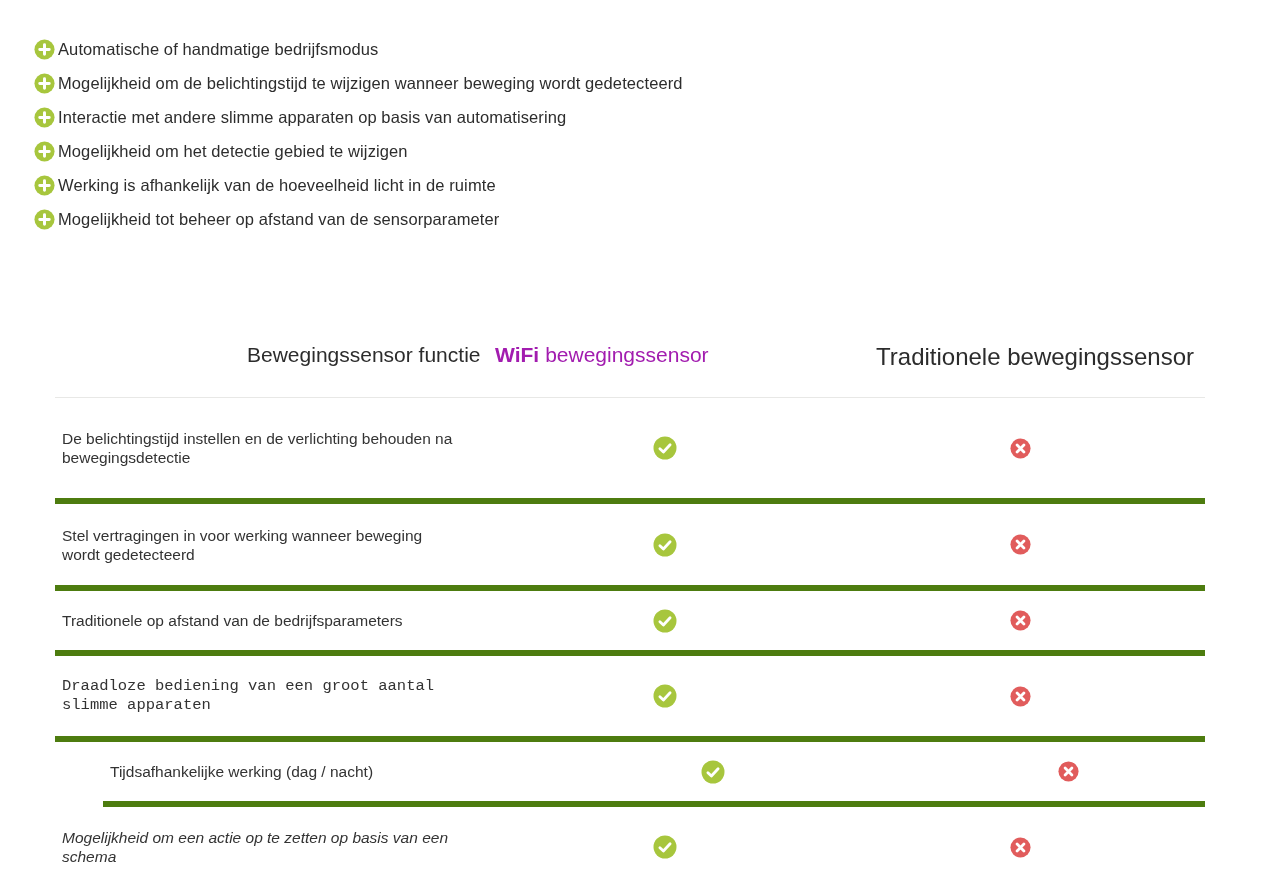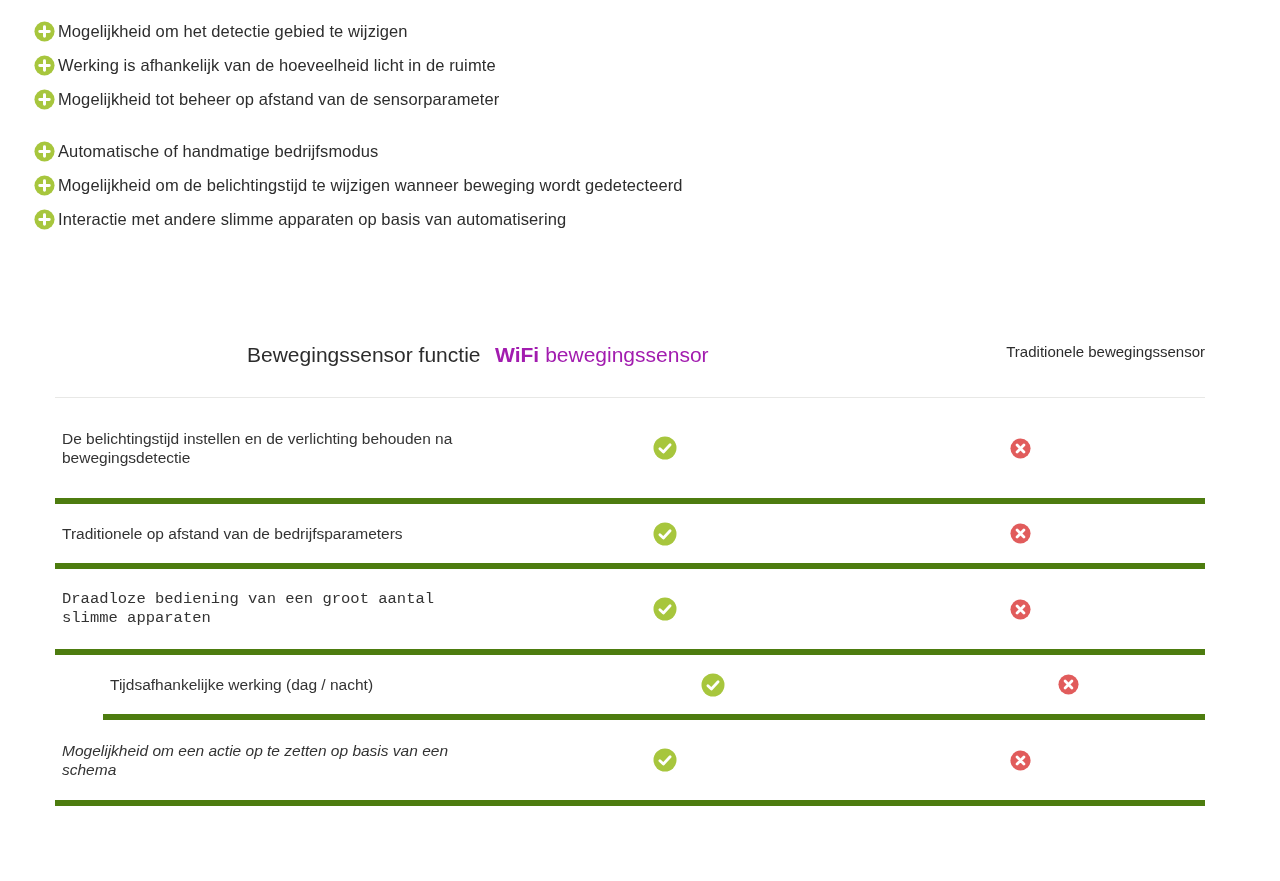--- a/index.html
+++ b/index.html
@@ -56,22 +56,22 @@
     padding-top: 3px;
     text-align: left;
     font-size: 21px;
     color: #a21caf;
     white-space: nowrap;
   }
   .thead .h-wifi b { font-weight: 700; }
   .thead .h-wifi .rest { margin-left: 6px; }
   .thead .h-trad {
     padding: 3px 0 0 30px;
-    text-align: right;
-    font-size: 15px;
+    text-align: center;
+    font-size: 24px;
     color: #2c2c2c;
     white-space: nowrap;
   }
 
   .trow {
     display: grid;
     grid-template-columns: 440px 340px 370px;
     align-items: center;
     border-bottom: 6px solid #4d7c0f;
   }
@@ -97,20 +97,44 @@
   .r5 { height: 59px; margin-left: 48px; }
   .r6 { height: 80px; font-style: italic; }
 </style>
 </head>
 <body>
 
 <div class="page">
 
   <div class="intro">
 
+    <div class="benefit-group second">
+      <div class="benefit-item">
+        <svg class="bullet" viewBox="0 0 24 24" width="21" height="21">
+            <circle cx="12" cy="12" r="11.5" fill="#a7c63d"></circle>
+            <path d="M12 6.6 V17.4 M6.6 12 H17.4" fill="none" stroke="#ffffff" stroke-width="3.4" stroke-linecap="round"></path>
+          </svg>
+        <span class="benefit-text">Automatische of handmatige bedrijfsmodus</span>
+      </div>
+      <div class="benefit-item">
+        <svg class="bullet" viewBox="0 0 24 24" width="21" height="21">
+            <circle cx="12" cy="12" r="11.5" fill="#a7c63d"></circle>
+            <path d="M12 6.6 V17.4 M6.6 12 H17.4" fill="none" stroke="#ffffff" stroke-width="3.4" stroke-linecap="round"></path>
+          </svg>
+        <span class="benefit-text">Mogelijkheid om de belichtingstijd te wijzigen wanneer beweging wordt gedetecteerd</span>
+      </div>
+      <div class="benefit-item">
+        <svg class="bullet" viewBox="0 0 24 24" width="21" height="21">
+            <circle cx="12" cy="12" r="11.5" fill="#a7c63d"></circle>
+            <path d="M12 6.6 V17.4 M6.6 12 H17.4" fill="none" stroke="#ffffff" stroke-width="3.4" stroke-linecap="round"></path>
+          </svg>
+        <span class="benefit-text">Interactie met andere slimme apparaten op basis van automatisering</span>
+      </div>
+    </div>
+
     <div class="benefit-group">
       <div class="benefit-item">
         <svg class="bullet" viewBox="0 0 24 24" width="21" height="21">
             <circle cx="12" cy="12" r="11.5" fill="#a7c63d"></circle>
             <path d="M12 6.6 V17.4 M6.6 12 H17.4" fill="none" stroke="#ffffff" stroke-width="3.4" stroke-linecap="round"></path>
           </svg>
         <span class="benefit-text">Mogelijkheid om het detectie gebied te wijzigen</span>
       </div>
       <div class="benefit-item">
         <svg class="bullet" viewBox="0 0 24 24" width="21" height="21">
@@ -118,44 +142,20 @@
             <path d="M12 6.6 V17.4 M6.6 12 H17.4" fill="none" stroke="#ffffff" stroke-width="3.4" stroke-linecap="round"></path>
           </svg>
         <span class="benefit-text">Werking is afhankelijk van de hoeveelheid licht in de ruimte</span>
       </div>
       <div class="benefit-item">
         <svg class="bullet" viewBox="0 0 24 24" width="21" height="21">
             <circle cx="12" cy="12" r="11.5" fill="#a7c63d"></circle>
             <path d="M12 6.6 V17.4 M6.6 12 H17.4" fill="none" stroke="#ffffff" stroke-width="3.4" stroke-linecap="round"></path>
           </svg>
         <span class="benefit-text">Mogelijkheid tot beheer op afstand van de sensorparameter</span>
-      </div>
-    </div>
-
-    <div class="benefit-group second">
-      <div class="benefit-item">
-        <svg class="bullet" viewBox="0 0 24 24" width="21" height="21">
-            <circle cx="12" cy="12" r="11.5" fill="#a7c63d"></circle>
-            <path d="M12 6.6 V17.4 M6.6 12 H17.4" fill="none" stroke="#ffffff" stroke-width="3.4" stroke-linecap="round"></path>
-          </svg>
-        <span class="benefit-text">Automatische of handmatige bedrijfsmodus</span>
-      </div>
-      <div class="benefit-item">
-        <svg class="bullet" viewBox="0 0 24 24" width="21" height="21">
-            <circle cx="12" cy="12" r="11.5" fill="#a7c63d"></circle>
-            <path d="M12 6.6 V17.4 M6.6 12 H17.4" fill="none" stroke="#ffffff" stroke-width="3.4" stroke-linecap="round"></path>
-          </svg>
-        <span class="benefit-text">Mogelijkheid om de belichtingstijd te wijzigen wanneer beweging wordt gedetecteerd</span>
-      </div>
-      <div class="benefit-item">
-        <svg class="bullet" viewBox="0 0 24 24" width="21" height="21">
-            <circle cx="12" cy="12" r="11.5" fill="#a7c63d"></circle>
-            <path d="M12 6.6 V17.4 M6.6 12 H17.4" fill="none" stroke="#ffffff" stroke-width="3.4" stroke-linecap="round"></path>
-          </svg>
-        <span class="benefit-text">Interactie met andere slimme apparaten op basis van automatisering</span>
       </div>
     </div>
 
   </div>
 
   <div class="ctable">
 
     <div class="thead">
       <div class="h-feature">Bewegingssensor functie</div>
       <div class="h-wifi"><b>WiFi</b><span class="rest">bewegingssensor</span></div>
@@ -171,20 +171,35 @@
           </svg>
       </div>
       <div class="mark">
         <svg viewBox="0 0 24 24" width="21" height="21">
             <circle cx="12" cy="12" r="11.5" fill="#e15c5c"></circle>
             <path d="M8.1 8.1 L15.9 15.9 M15.9 8.1 L8.1 15.9" fill="none" stroke="#ffffff" stroke-width="3.2" stroke-linecap="round"></path>
           </svg>
       </div>
     </div>
 
+    <div class="trow r2">
+      <div class="feature"><span>Stel vertragingen in voor werking wanneer beweging wordt gedetecteerd</span></div>
+      <div class="mark">
+        <svg viewBox="0 0 24 24" width="24" height="24">
+            <circle cx="12" cy="12" r="11.5" fill="#a7c63d"></circle>
+            <path d="M6.9 12.7 L10.4 16 L17.1 8.7" fill="none" stroke="#ffffff" stroke-width="2.8" stroke-linecap="round" stroke-linejoin="round"></path>
+          </svg>
+      </div>
+      <div class="mark">
+        <svg viewBox="0 0 24 24" width="21" height="21">
+            <circle cx="12" cy="12" r="11.5" fill="#e15c5c"></circle>
+            <path d="M8.1 8.1 L15.9 15.9 M15.9 8.1 L8.1 15.9" fill="none" stroke="#ffffff" stroke-width="3.2" stroke-linecap="round"></path>
+          </svg>
+      </div>
+    </div>
 
     <div class="trow r3">
       <div class="feature"><span>Traditionele op afstand van de bedrijfsparameters</span></div>
       <div class="mark">
         <svg viewBox="0 0 24 24" width="24" height="24">
             <circle cx="12" cy="12" r="11.5" fill="#a7c63d"></circle>
             <path d="M6.9 12.7 L10.4 16 L17.1 8.7" fill="none" stroke="#ffffff" stroke-width="2.8" stroke-linecap="round" stroke-linejoin="round"></path>
           </svg>
       </div>
       <div class="mark">

